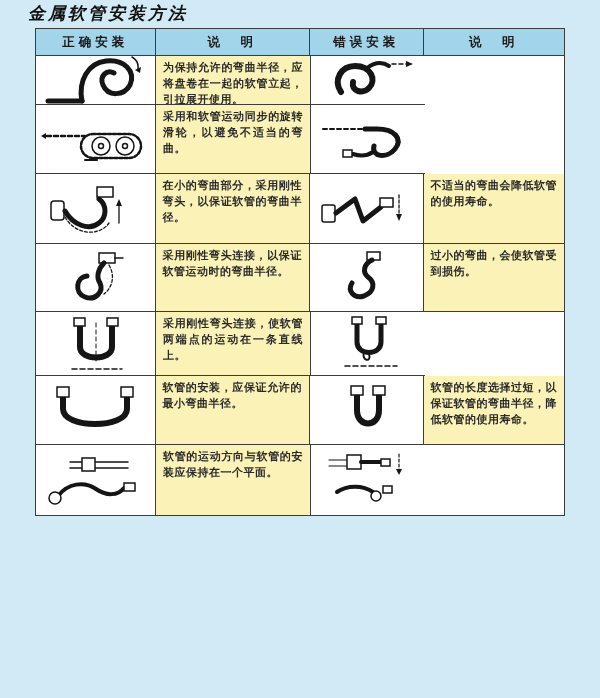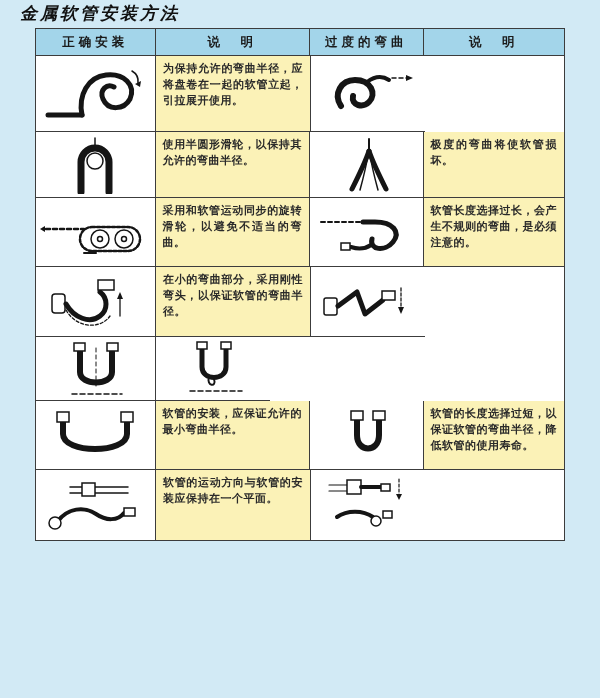--- a/index.html
+++ b/index.html
@@ -4,38 +4,38 @@
 <style>
   html,body{margin:0;padding:0;}
   body{
     width:600px;height:698px;
     background:#d2eaf5;
     font-family:"DejaVu Sans","Liberation Sans",sans-serif;
     position:relative;
     overflow:hidden;
   }
   .page-title{
-    position:absolute;left:20px;top:2px;
+    position:absolute;left:28px;top:2px;
     font-family:"DejaVu Serif","Liberation Serif",serif;
     font-size:17px;font-weight:bold;font-style:italic;
     letter-spacing:3px;color:#111;
   }
   .htable{
     position:absolute;left:35px;top:28px;width:530px;
     border:1px solid #3c3c3c;
     background:#fff;
     box-sizing:border-box;
   }
   .trow{display:flex;width:100%;box-sizing:border-box;}
   .cell{
     box-sizing:border-box;
     border-right:1px solid #3c3c3c;
     border-bottom:1px solid #3c3c3c;
     overflow:hidden;
-    display:flex;align-items:center;justify-content:center;
+    display:flex;align-items:center;justify-content:center;font-family:Liberation Mono, monospace;
   }
   .cell:last-child{border-right:none;}
   .trow:last-child .cell{border-bottom:none;}
   .c1{width:120px;}
   .c2{width:155px;}
   .c3{width:114px;}
   .c4{width:141px;}
   .hdr .cell{
     background:#a3d5ea;
     height:27px;
@@ -45,21 +45,21 @@
   .note{
     background:#fbf2b7;
     font-size:11px;font-weight:bold;color:#2a2a2a;
     line-height:1.45;letter-spacing:0.5px;
     padding:5px 7px;
     align-items:flex-start;justify-content:flex-start;
     text-align:justify;
   }
   .img{background:#ffffff;}
   
-  .trow.r1 .cell{height:76px;}
+  .trow.r1 .cell{height:49px;}
   .trow.r2 .cell{height:66px;}
   .trow.r3 .cell{height:69px;}
   .trow.r4 .cell{height:70px;}
   .trow.r5 .cell{height:68px;}
   .trow.r6 .cell{height:64px;}
   .trow.r7 .cell{height:67px;}
   .trow.r8 .cell{height:69px;}
   .trow.r9 .cell{height:70px;}
   svg{display:block;}
   .stroke{stroke:#151515;fill:none;stroke-linecap:round;stroke-linejoin:round;}
@@ -68,21 +68,21 @@
 </head>
 <body>
 
 <div class="page-title">金属软管安装方法</div>
 
 <div class="htable">
 
   <div class="trow hdr">
     <div class="cell c1">正确安装</div>
     <div class="cell c2">说　明</div>
-    <div class="cell c3">过度的弯曲</div>
+    <div class="cell c3">错误安装</div>
     <div class="cell c4">说　明</div>
   </div>
 
   <div class="trow r1">
     <div class="cell c1 img">
       <svg width="104" height="58" viewBox="0 0 104 58">
         <path class="stroke" stroke-width="5" d="M4 50 H38"></path>
         <path class="stroke" stroke-width="5" d="M38 50 C34 30 44 12 62 10 C80 8 92 20 86 34 C80 45 64 46 59 34 C55 25 63 18 70 22"></path>
         <path class="stroke" stroke-width="1.5" d="M88 6 Q95 10 94 18"></path>
         <polygon fill="#151515" points="91,19 97,16 96,22"></polygon>
@@ -92,40 +92,20 @@
     <div class="cell c3 img">
       <svg width="98" height="56" viewBox="0 0 98 56">
         <path class="stroke" stroke-width="6" d="M22 40 C14 28 22 14 36 14 C52 14 58 28 50 36 C44 42 32 40 34 30"></path>
         <path class="stroke" stroke-width="4" d="M48 16 C56 10 64 10 70 14"></path>
         <path class="stroke" stroke-width="1.5" stroke-dasharray="4 3" d="M73 12 H88"></path>
         <polygon fill="#151515" points="87,9 94,12 87,15"></polygon>
       </svg>
     </div>
   </div>
 
-  <div class="trow r2">
-    <div class="cell c1 img">
-      <svg width="104" height="58" viewBox="0 0 104 58">
-        <path class="stroke" stroke-width="1.5" d="M52 2 V12"></path>
-        <path class="stroke" stroke-width="7" d="M38 56 V26 A14 14 0 0 1 66 26 V56"></path>
-        <circle class="fitting" cx="52" cy="25" r="8"></circle>
-      </svg>
-    </div>
-    <div class="cell c2 note">使用半圆形滑轮，以保持其允许的弯曲半径。</div>
-    <div class="cell c3 img">
-      <svg width="98" height="56" viewBox="0 0 98 56">
-        <path class="stroke" stroke-width="2" d="M52 2 V14"></path>
-        <path class="stroke" stroke-width="5" d="M52 14 C48 26 42 38 35 52"></path>
-        <path class="stroke" stroke-width="5" d="M52 14 C56 26 62 38 69 52"></path>
-        <path class="stroke" stroke-width="1.5" d="M51 18 C49 30 46 42 43 53"></path>
-        <path class="stroke" stroke-width="1.5" d="M53 18 C55 30 58 42 61 53"></path>
-      </svg>
-    </div>
-    <div class="cell c4 note">极度的弯曲将使软管损坏。</div>
-  </div>
 
   <div class="trow r3">
     <div class="cell c1 img">
       <svg width="110" height="58" viewBox="0 0 110 58">
         <path class="stroke" stroke-width="2.5" stroke-dasharray="4 3" d="M6 26 H44"></path>
         <polygon fill="#151515" points="5,23 0,26 5,29"></polygon>
         <path class="stroke" stroke-width="2.5" stroke-dasharray="3 2" d="M52 24 H88 A12 12 0 0 1 88 48 H52 A12 12 0 0 1 52 24"></path>
         <circle class="fitting" cx="60" cy="36" r="9"></circle>
         <circle class="fitting" cx="84" cy="36" r="9"></circle>
         <circle class="fitting" cx="60" cy="36" r="2.5"></circle>
@@ -135,21 +115,20 @@
     </div>
     <div class="cell c2 note">采用和软管运动同步的旋转滑轮，以避免不适当的弯曲。</div>
     <div class="cell c3 img">
       <svg width="98" height="56" viewBox="0 0 98 56">
         <path class="stroke" stroke-width="2" stroke-dasharray="4 3" d="M4 18 H46"></path>
         <path class="stroke" stroke-width="5" d="M46 18 H58 C76 18 84 28 76 38 C68 48 52 46 55 35"></path>
         <path class="stroke" stroke-width="4" d="M54 41 C48 45 40 45 34 43"></path>
         <rect class="fitting" x="24" y="39" width="9" height="7"></rect>
       </svg>
     </div>
-    <div class="cell c4 note">软管长度选择过长，会产生不规则的弯曲，是必须注意的。</div>
   </div>
 
   <div class="trow r4">
     <div class="cell c1 img">
       <svg width="104" height="60" viewBox="0 0 104 60">
         <rect class="fitting" x="8" y="22" width="13" height="19" rx="3"></rect>
         <path class="stroke" stroke-width="5" d="M22 32 C30 46 46 52 56 44 C64 38 64 26 56 20"></path>
         <rect class="fitting" x="54" y="8" width="16" height="10"></rect>
         <path class="stroke" stroke-width="1.3" stroke-dasharray="3 2" d="M22 38 C32 56 56 58 66 44"></path>
         <path class="stroke" stroke-width="1.3" d="M76 44 V26"></path>
@@ -159,33 +138,53 @@
     <div class="cell c2 note">在小的弯曲部分，采用刚性弯头，以保证软管的弯曲半径。</div>
     <div class="cell c3 img">
       <svg width="98" height="56" viewBox="0 0 98 56">
         <rect class="fitting" x="5" y="24" width="13" height="17" rx="2"></rect>
         <path class="stroke" stroke-width="5" d="M19 32 L38 18 L46 40 L64 26"></path>
         <rect class="fitting" x="63" y="17" width="13" height="9"></rect>
         <path class="stroke" stroke-width="1.3" stroke-dasharray="3 2" d="M82 14 V34"></path>
         <polygon fill="#151515" points="79,33 82,40 85,33"></polygon>
       </svg>
     </div>
-  </div>
-
+    <div class="cell c4 note">不适当的弯曲会降低软管的使用寿命。</div>
+  </div>
+
+  <div class="trow r5">
+    <div class="cell c1 img">
+      <svg width="104" height="58" viewBox="0 0 104 58">
+        <rect class="fitting" x="56" y="4" width="16" height="10"></rect>
+        <path class="stroke" stroke-width="1.5" d="M72 9 H80"></path>
+        <path class="stroke" stroke-width="5" d="M61 14 C55 20 53 28 57 34 C61 43 52 52 42 48 C31 44 33 28 44 27"></path>
+        <path class="stroke" stroke-width="1.3" stroke-dasharray="3 2" d="M66 16 C72 26 70 38 61 45"></path>
+      </svg>
+    </div>
+    <div class="cell c2 note">采用刚性弯头连接，以保证软管运动时的弯曲半径。</div>
+    <div class="cell c3 img">
+      <svg width="98" height="56" viewBox="0 0 98 56">
+        <rect class="fitting" x="50" y="2" width="13" height="8"></rect>
+        <path class="stroke" stroke-width="5" d="M55 10 C47 14 45 22 51 27 C59 33 57 42 47 46 C37 49 30 41 35 33"></path>
+      </svg>
+    </div>
+    <div class="cell c4 note">过小的弯曲，会使软管受到损伤。</div>
+  </div>
 
   <div class="trow r6">
     <div class="cell c1 img">
       <svg width="104" height="58" viewBox="0 0 104 58">
         <path class="stroke" stroke-width="6" d="M36 10 V32 C36 46 68 46 68 32 V10"></path>
         <rect class="fitting" x="30" y="3" width="11" height="8"></rect>
         <rect class="fitting" x="63" y="3" width="11" height="8"></rect>
         <path class="stroke" stroke-width="1" stroke-dasharray="4 3" d="M52 8 V46"></path>
         <path class="stroke" stroke-width="1.5" stroke-dasharray="5 3" d="M28 54 H78"></path>
       </svg>
     </div>
+    <div class="cell c2 note">采用刚性弯头连接，使软管两端点的运动在一条直线上。</div>
     <div class="cell c3 img">
       <svg width="98" height="56" viewBox="0 0 98 56">
         <path class="stroke" stroke-width="5" d="M38 6 V26 C38 40 62 40 62 26 V6"></path>
         <rect class="fitting" x="33" y="1" width="10" height="7"></rect>
         <rect class="fitting" x="57" y="1" width="10" height="7"></rect>
         <path class="stroke" stroke-width="2" d="M45 36 C42 45 53 47 50 38"></path>
         <path class="stroke" stroke-width="1.5" stroke-dasharray="5 3" d="M26 50 H78"></path>
       </svg>
     </div>
   </div>

